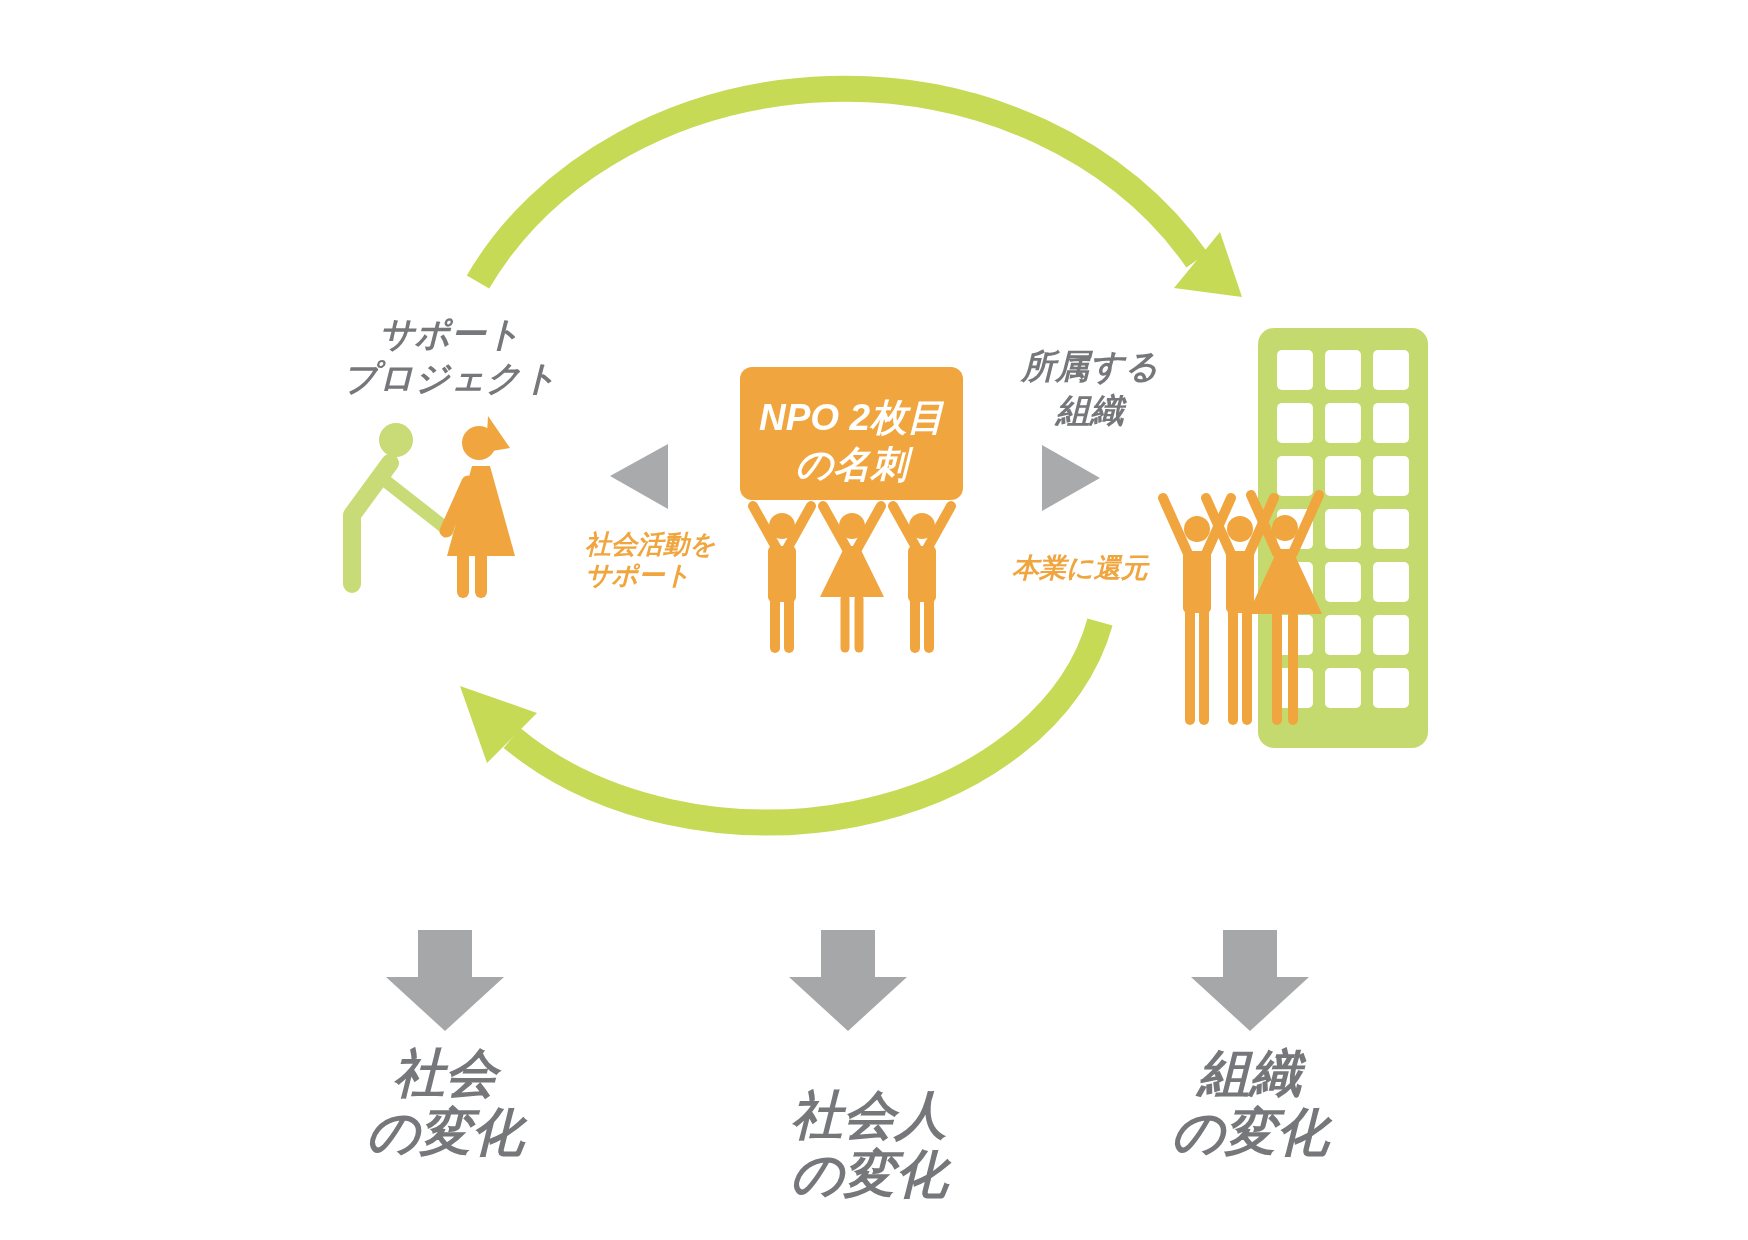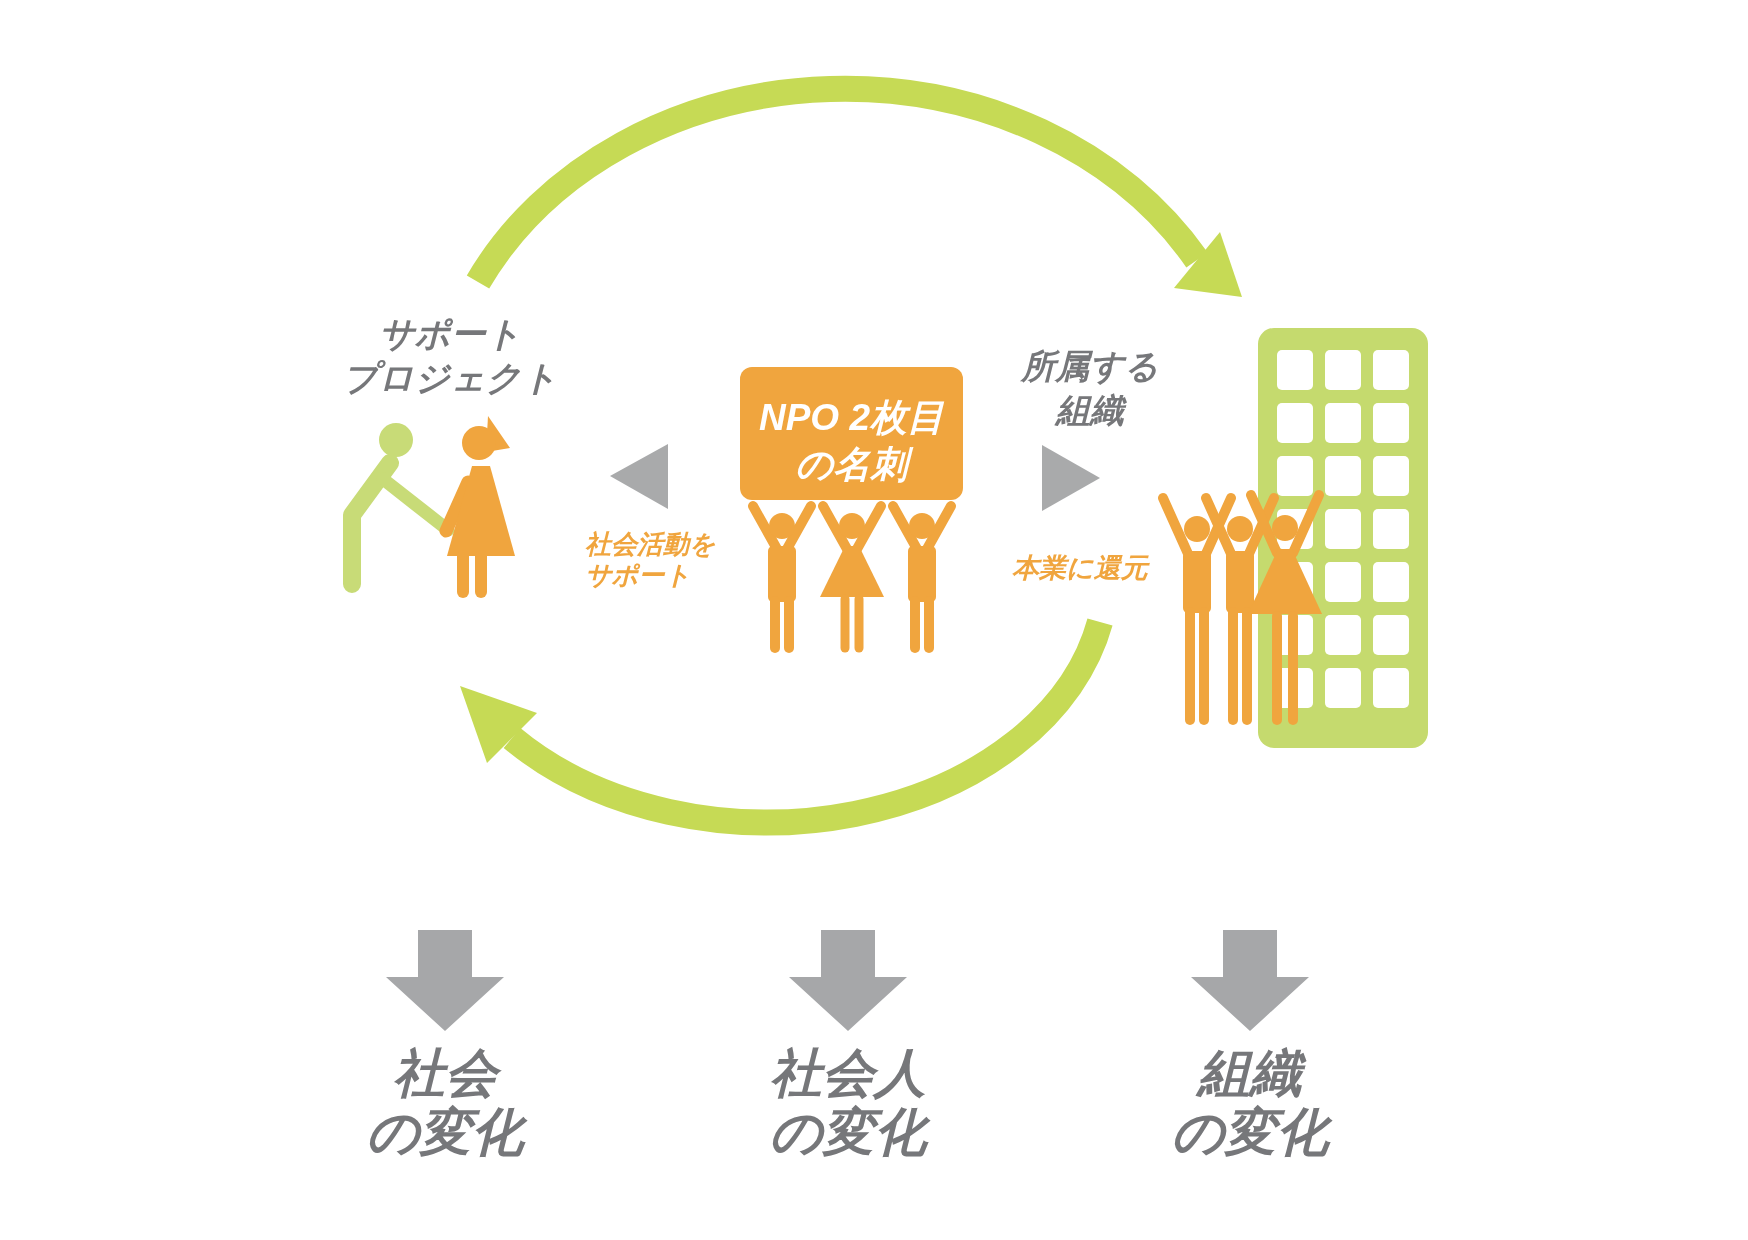--- a/index.html
+++ b/index.html
@@ -8,21 +8,21 @@
   svg{position:absolute;left:0;top:0;}
   .lbl{position:absolute;font-weight:bold;white-space:nowrap;}
   .lbl-support-project{left:250px;top:312px;width:400px;text-align:center;font-size:35px;line-height:44px;color:#76777A;}
   .lbl-organization{left:940px;top:344px;width:300px;text-align:center;font-size:34px;line-height:44px;color:#76777A;}
   .lbl-sign{left:740px;top:367px;width:223px;height:148px;display:flex;flex-direction:column;align-items:center;justify-content:center;text-align:center;font-size:37px;line-height:47px;color:#ffffff;}
   .lbl-support-activities{left:585px;top:529px;text-align:left;font-size:26px;line-height:31px;color:#F0A53E;}
   .lbl-return{left:1012px;top:530px;font-size:27px;color:#F0A53E;margin-top:20px;}
   .lbl-caption{left:650px;top:655px;width:400px;text-align:center;font-size:26px;color:#6E6F72;}
   .lbl-change{top:1044px;width:360px;text-align:center;font-size:52px;line-height:59px;color:#76777A;}
   .lbl-change-society{left:265px;}
-  .lbl-change-worker{left:668px;}
+  .lbl-change-worker{left:689px;margin-top:42px;}
   .lbl-change-org{left:1070px;}
 </style>
 </head>
 <body>
 
 <div class="canvas">
 
   <svg width="1748" height="1240" viewBox="0 0 1748 1240">
 
     <g>

